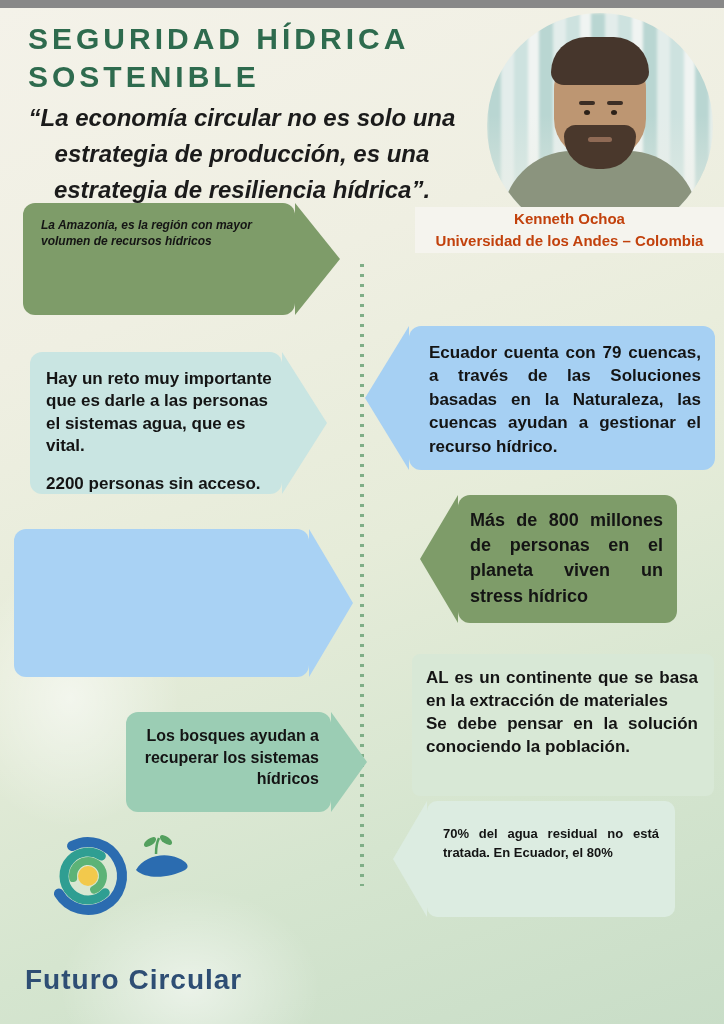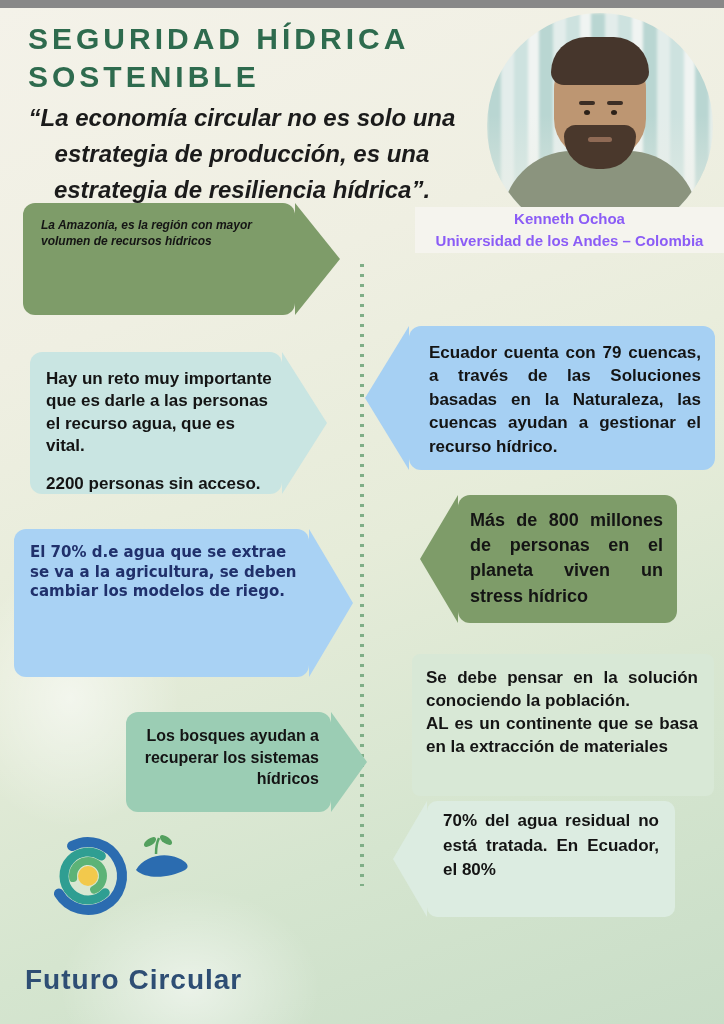--- a/index.html
+++ b/index.html
@@ -38,21 +38,21 @@
   .brow.l{left:92px;}.brow.r{left:120px;}
   .eye{position:absolute;top:97px;width:6px;height:5px;background:#2c2119;border-radius:50%;}
   .eye.l{left:97px;}.eye.r{left:124px;}
   .beard{position:absolute;left:50%;transform:translateX(-50%);top:112px;width:72px;height:44px;
     background:#4a382c;border-radius:12px 12px 34px 34px;}
   .mouth{position:absolute;left:50%;transform:translateX(-50%);top:124px;width:24px;height:5px;
     background:#8f6a55;border-radius:3px;}
 
   .caption{position:absolute;left:415px;top:199px;width:309px;height:46px;background:#f5f4ee;
     display:flex;flex-direction:column;align-items:center;justify-content:center;
-    font-weight:700;font-size:15px;line-height:1.45;color:#8b5cf6;text-align:center;}
+    font-weight:700;font-size:15px;line-height:1.45;color:#c2410c;text-align:center;}
 
   
   .callout{position:absolute;}
   .callout .body{position:relative;height:100%;box-sizing:border-box;border-radius:12px;
     font-weight:700;color:#141414;}
   .tip{position:absolute;top:0;width:0;height:0;border-style:solid;}
   .tip-r{left:100%;}
   .tip-l{right:100%;}
 
   #amazonia{left:23px;top:195px;width:272px;height:112px;}
@@ -82,21 +82,21 @@
 
   #solucion{left:412px;top:646px;width:302px;height:142px;}
   #solucion .body{background:#d8e8d6;border-radius:8px;padding:13px 16px 0 14px;font-size:17px;line-height:1.35;text-align:justify;}
   #solucion p{margin:0;}
 
   #bosques{left:126px;top:704px;width:205px;height:100px;}
   #bosques .body{background:#9bcdb4;padding:13px 12px 0 10px;font-size:16px;line-height:1.35;text-align:right;}
   #bosques .tip{border-width:50px 0 50px 36px;border-color:transparent transparent transparent #9bcdb4;}
 
   #residual{left:427px;top:793px;width:248px;height:116px;}
-  #residual .body{background:#dcece1;border-radius:10px;padding:8px 16px 0 16px;font-size:17px;line-height:1.45;text-align:justify;}
+  #residual .body{background:#dcece1;border-radius:10px;padding:24px 16px 0 16px;font-size:13px;line-height:1.45;text-align:justify;}
   #residual .tip{border-width:58px 34px 58px 0;border-color:transparent #dcece1 transparent transparent;}
 
   
   .divider{position:absolute;left:360px;top:256px;width:4px;height:622px;
     background:repeating-linear-gradient(to bottom,#7fae87 0 3px,transparent 3px 10px);}
 
   
   .logo-icon{position:absolute;left:44px;top:822px;}
   .logo-proyecto{position:absolute;left:25px;top:924px;font-size:27px;font-weight:700;color:#53ad7e;letter-spacing:1px;}
   .logo-futuro{position:absolute;left:25px;top:956px;font-size:28px;font-weight:700;color:#2e4e74;letter-spacing:1px;}
@@ -147,47 +147,46 @@
 
   <div class="divider"></div>
 
   <div class="callout" id="amazonia">
     <div class="body">La Amazonía, es la región con mayor volumen de recursos hídricos</div>
     <div class="tip tip-r"></div>
   </div>
 
   <div class="callout" id="reto">
     <div class="body">
-      <p>Hay un reto muy importante que es darle a las personas el recurso agua, que es vital.</p>
+      <p>Hay un reto muy importante que es darle a las personas el sistemas agua, que es vital.</p>
       <p>2200 personas sin acceso.</p>
     </div>
     <div class="tip tip-r"></div>
   </div>
 
   <div class="callout" id="ecuador">
     <div class="body">Ecuador cuenta con 79 cuencas, a través de las Soluciones basadas en la Naturaleza, las cuencas ayudan a gestionar el recurso hídrico.</div>
     <div class="tip tip-l"></div>
   </div>
 
   <div class="callout" id="agricultura">
     <div class="body">
-      <p class="p1">El 70% d.e agua que se extrae se va a la agricultura, se deben cambiar los modelos de riego.</p>
     </div>
     <div class="tip tip-r"></div>
   </div>
 
   <div class="callout" id="millones">
     <div class="body">Más de 800 millones de personas en el planeta viven un stress hídrico</div>
     <div class="tip tip-l"></div>
   </div>
 
   <div class="callout" id="solucion">
     <div class="body">
+      <p>AL es un continente que se basa en la extracción de materiales</p>
       <p>Se debe pensar en la solución conociendo la población.</p>
-      <p>AL es un continente que se basa en la extracción de materiales</p>
     </div>
   </div>
 
   <div class="callout" id="bosques">
     <div class="body">Los bosques ayudan a recuperar los sistemas hídricos</div>
     <div class="tip tip-r"></div>
   </div>
 
   <div class="callout" id="residual">
     <div class="body">70% del agua residual no está tratada. En Ecuador, el 80%</div>

